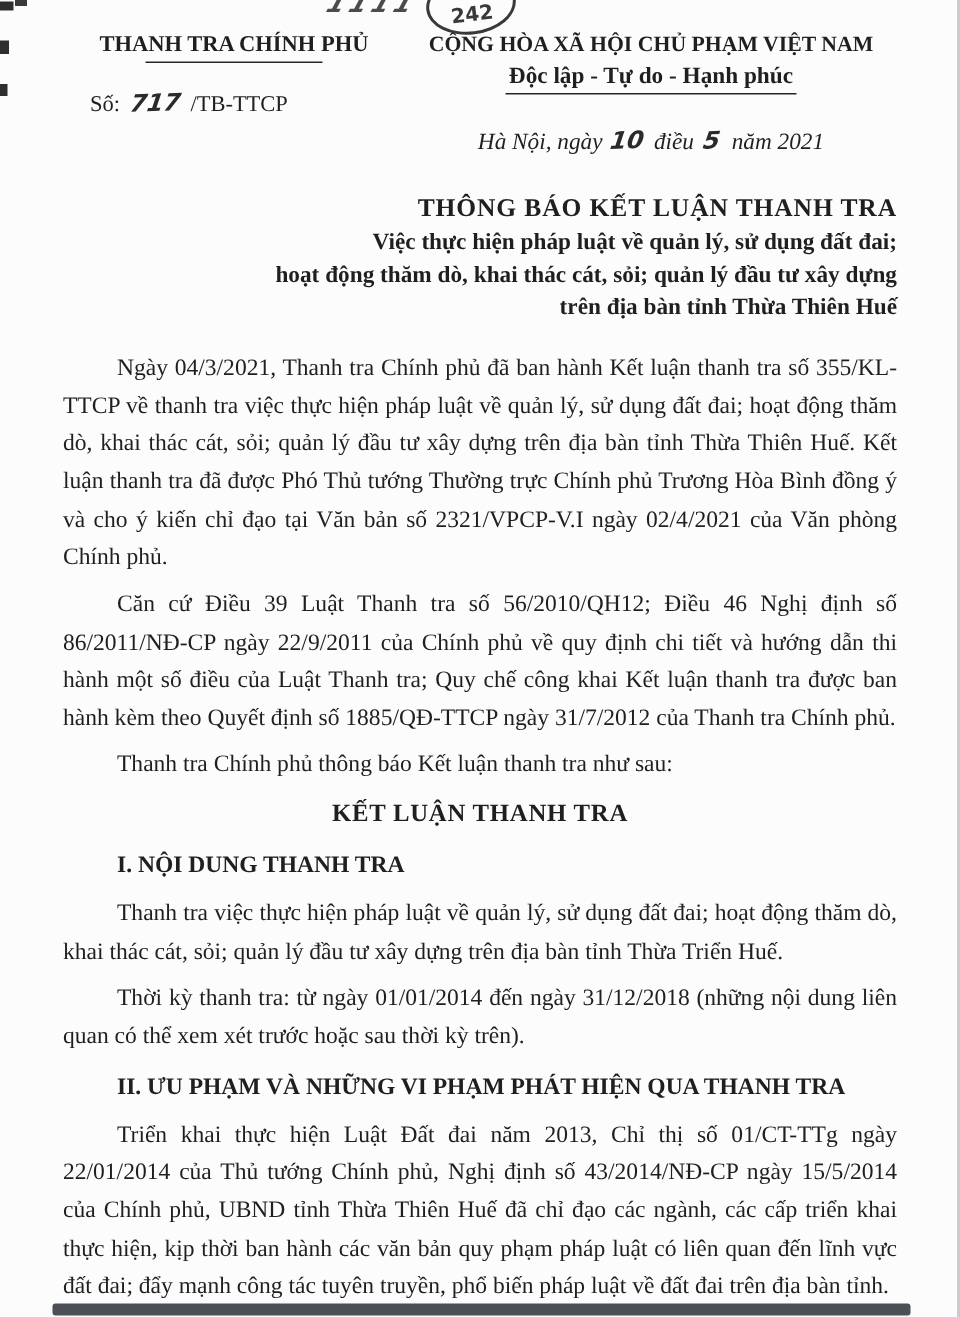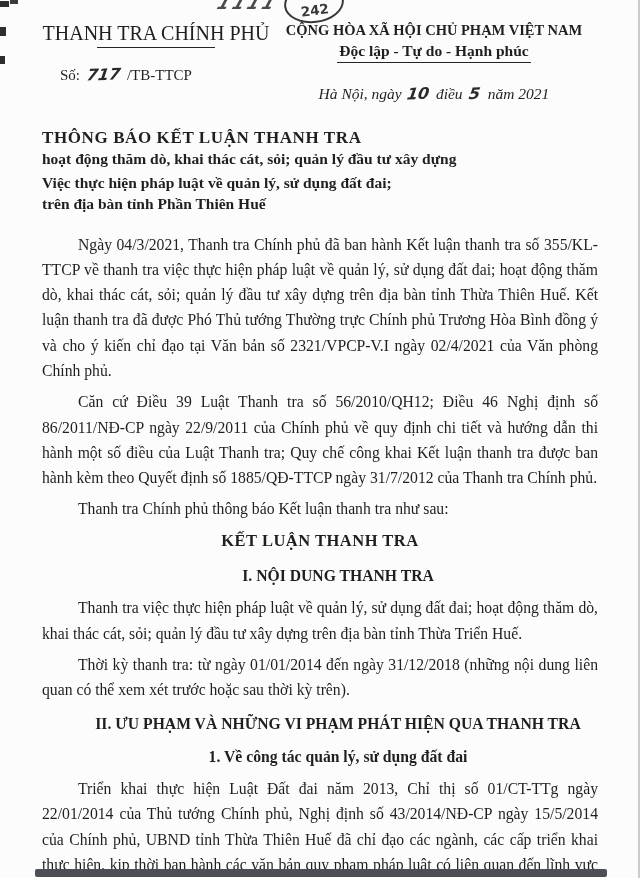--- a/index.html
+++ b/index.html
@@ -30,49 +30,49 @@
     font-family:"DejaVu Sans", sans-serif; font-size:13.5px; font-weight:600;
     color:#39393b; padding-bottom:3px; box-sizing:border-box;
   }
 
   .content { padding:16px 42px 0 42px; }
 
   
   .header { display:flex; margin-top:6px; }
   .header-left  { width:41%; text-align:center; }
   .header-right { width:59%; text-align:center; }
-  .agency { font-weight:normal; font-size:20px; white-space:nowrap; }
+  .agency { font-weight:bold; font-size:15px; white-space:nowrap; }
   .agency-rule { width:118px; border-bottom:1.5px solid #242424; margin:2px auto 0; }
   .doc-number { margin-top:17px; font-size:15px; text-align:left; padding-left:18px; }
   .republic { font-weight:bold; font-size:14.5px; white-space:nowrap; }
   .motto {
     display:inline-block; font-weight:bold; font-size:15.5px; margin-top:3px;
     border-bottom:1.7px solid #242424; padding:0 2px 2px;
   }
   .date-line { margin-top:21px; font-style:italic; font-size:15.5px; white-space:nowrap; }
   .hand {
     font-family:"DejaVu Sans", sans-serif; font-style:italic; font-weight:600;
     display:inline-block; transform:skewX(-10deg) rotate(-2deg); font-size:16px; color:#2a2a2c;
   }
   .hand.num717 { margin:0 3px; }
   .hand.day { margin:0 7px 0 5px; }
   .hand.month { margin:0 8px 0 6px; }
 
   
-  .title-block { text-align:left; margin-top:25px; }
+  .title-block { text-align:right; margin-top:25px; }
   .title-main { font-weight:bold; font-size:17px; letter-spacing:.6px; }
   .title-sub  { font-weight:bold; font-size:15.5px; line-height:21.5px; }
   .title-sub.first { margin-top:2px; }
 
   
   .body { margin-top:17px; font-size:15.7px; line-height:25.3px; text-align:justify; }
   .para { margin:0 0 6px; text-indent:36px; }
   .center-line { text-align:center; text-indent:0; margin:10px 0 0; font-weight:bold; font-size:15.5px; }
   .center-line.big { font-size:16.5px; letter-spacing:.5px; margin:2px 0 10px;text-align:center; }
-  .heading { text-indent:36px; font-weight:bold; margin:8px 0 7px; text-align:center; }
+  .heading { text-indent:36px; font-weight:bold; margin:8px 0 7px; text-align:left; }
 </style>
 </head>
 <body>
 
 <div class="page">
 
   <div class="corner-mark"></div>
   <div class="edge-mark m1"></div>
   <div class="edge-mark m2"></div>
   <div class="edge-mark m3"></div>
@@ -100,36 +100,35 @@
           <span class="motto">Độc lập - Tự do - Hạnh phúc</span>
         </div>
         <div class="date-line">
           <span>Hà Nội, ngày</span><span class="hand day">10</span><span>điều</span><span class="hand month">5</span><span>năm 2021</span>
         </div>
       </div>
     </div>
 
     <div class="title-block">
       <div class="title-main">THÔNG BÁO KẾT LUẬN THANH TRA</div>
+      <div class="title-sub first">Việc thực hiện pháp luật về quản lý, sử dụng đất đai;</div>
       <div class="title-sub">hoạt động thăm dò, khai thác cát, sỏi; quản lý đầu tư xây dựng</div>
-      <div class="title-sub first">Việc thực hiện pháp luật về quản lý, sử dụng đất đai;</div>
-      <div class="title-sub">trên địa bàn tỉnh Phần Thiên Huế</div>
+      <div class="title-sub">trên địa bàn tỉnh Thừa Thiên Huế</div>
     </div>
 
     <div class="body">
       <p class="para">Ngày 04/3/2021, Thanh tra Chính phủ đã ban hành Kết luận thanh tra số 355/KL-TTCP về thanh tra việc thực hiện pháp luật về quản lý, sử dụng đất đai; hoạt động thăm dò, khai thác cát, sỏi; quản lý đầu tư xây dựng trên địa bàn tỉnh Thừa Thiên Huế. Kết luận thanh tra đã được Phó Thủ tướng Thường trực Chính phủ Trương Hòa Bình đồng ý và cho ý kiến chỉ đạo tại Văn bản số 2321/VPCP-V.I ngày 02/4/2021 của Văn phòng Chính phủ.</p>
       <p class="para">Căn cứ Điều 39 Luật Thanh tra số 56/2010/QH12; Điều 46 Nghị định số 86/2011/NĐ-CP ngày 22/9/2011 của Chính phủ về quy định chi tiết và hướng dẫn thi hành một số điều của Luật Thanh tra; Quy chế công khai Kết luận thanh tra được ban hành kèm theo Quyết định số 1885/QĐ-TTCP ngày 31/7/2012 của Thanh tra Chính phủ.</p>
       <p class="para">Thanh tra Chính phủ thông báo Kết luận thanh tra như sau:</p>
 
       <p class="center-line big">KẾT LUẬN THANH TRA</p>
 
       <p class="heading">I. NỘI DUNG THANH TRA</p>
       <p class="para">Thanh tra việc thực hiện pháp luật về quản lý, sử dụng đất đai; hoạt động thăm dò, khai thác cát, sỏi; quản lý đầu tư xây dựng trên địa bàn tỉnh Thừa Triển Huế.</p>
       <p class="para">Thời kỳ thanh tra: từ ngày 01/01/2014 đến ngày 31/12/2018 (những nội dung liên quan có thể xem xét trước hoặc sau thời kỳ trên).</p>
 
       <p class="heading">II. ƯU PHẠM VÀ NHỮNG VI PHẠM PHÁT HIỆN QUA THANH TRA</p>
-      <p class="heading">1. Về công tác quản lý, sử dụng đất đai</p>
       <p class="para">Triển khai thực hiện Luật Đất đai năm 2013, Chỉ thị số 01/CT-TTg ngày 22/01/2014 của Thủ tướng Chính phủ, Nghị định số 43/2014/NĐ-CP ngày 15/5/2014 của Chính phủ, UBND tỉnh Thừa Thiên Huế đã chỉ đạo các ngành, các cấp triển khai thực hiện, kịp thời ban hành các văn bản quy phạm pháp luật có liên quan đến lĩnh vực đất đai; đẩy mạnh công tác tuyên truyền, phổ biến pháp luật về đất đai trên địa bàn tỉnh.</p>
 
     </div>
 
   </div>
 </div>
 
 </body></html>

